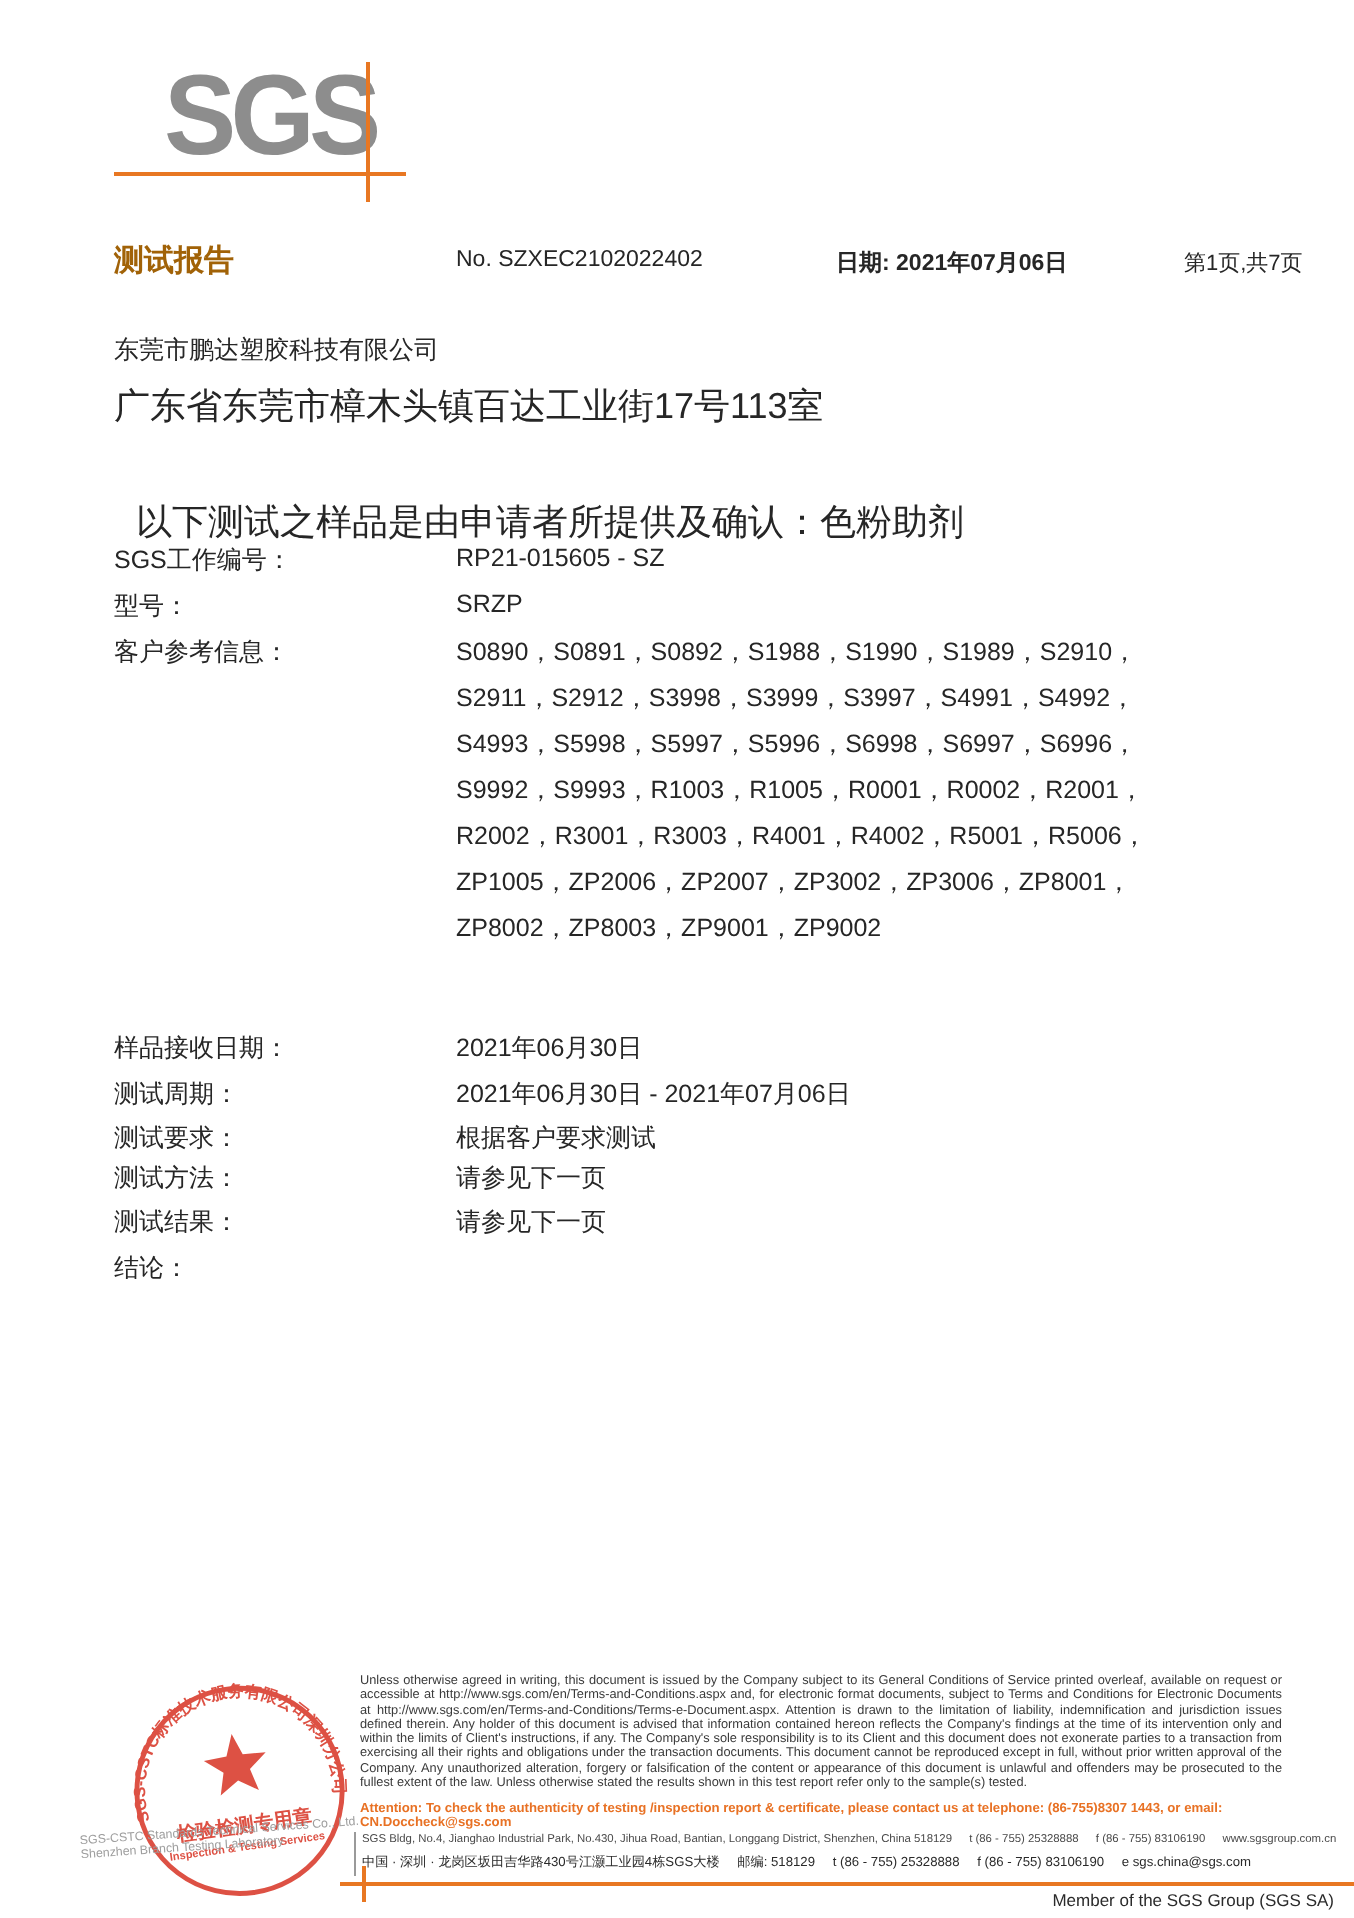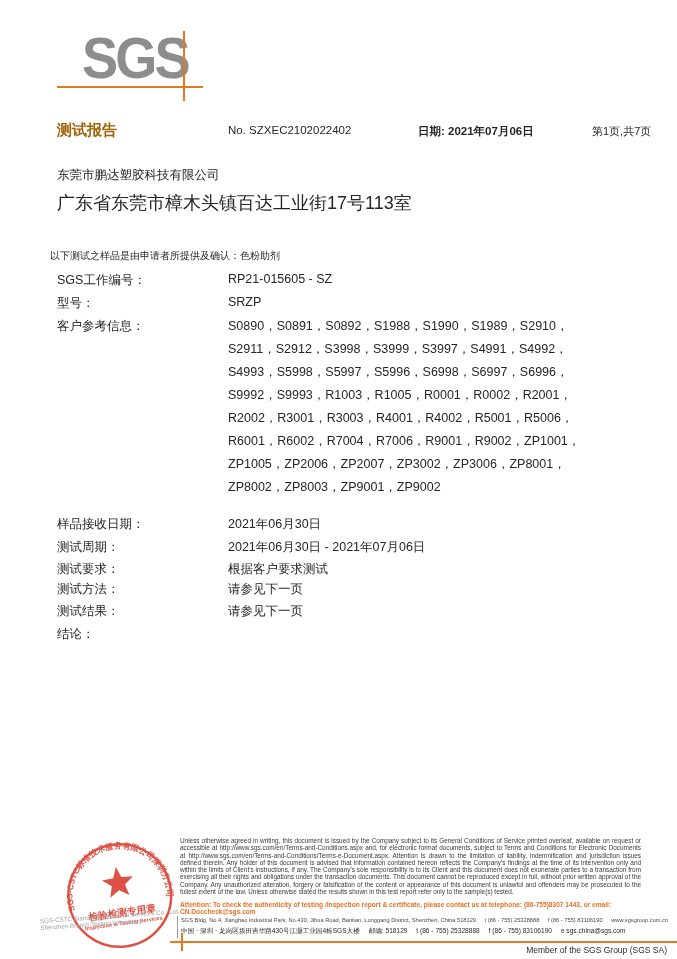--- a/index.html
+++ b/index.html
@@ -16,21 +16,21 @@
 
   
   .h-title { position:absolute; left:57px; top:121px; font-size:15px; font-weight:bold; color:#a16207; }
   .h-no    { position:absolute; left:228px; top:124px; font-size:11.5px; }
   .h-date  { position:absolute; left:418px; top:124px; font-size:11.5px;font-weight:bold; }
   .h-page  { position:absolute; left:556px; top:124px; font-size:11px;margin-left:36px; }
 
   .company-line1 { position:absolute; left:57px; top:167px; font-size:12.5px; }
   .company-line2 { position:absolute; left:57px; top:191px; font-size:18px;text-align:right; }
 
-  .intro { position:absolute; left:50px; top:249px; font-size:10px; }
+  .intro { position:absolute; left:68px; top:249px; font-size:18px; }
 
   .lbl { position:absolute; left:57px; font-size:12.5px; white-space:nowrap; }
   .val { position:absolute; left:228px; font-size:12.5px; white-space:nowrap; }
   .ref-lines { position:absolute; left:228px; top:315px; font-size:12.5px; }
   .ref-lines div { height:23px; line-height:23px; white-space:nowrap; }
   .conclusion-text { position:absolute; left:228px; top:626px; width:414px;
     font-size:12.5px; line-height:21.5px; white-space:normal; }
 
   
   .disclaimer { position:absolute; left:180px; top:837px; width:461px;
@@ -77,21 +77,20 @@
   <div class="lbl" style="top:295px">型号：</div>
   <div class="val" style="top:295px">SRZP</div>
 
   <div class="lbl" style="top:318px">客户参考信息：</div>
   <div class="ref-lines">
     <div>S0890，S0891，S0892，S1988，S1990，S1989，S2910，</div>
     <div>S2911，S2912，S3998，S3999，S3997，S4991，S4992，</div>
     <div>S4993，S5998，S5997，S5996，S6998，S6997，S6996，</div>
     <div>S9992，S9993，R1003，R1005，R0001，R0002，R2001，</div>
     <div>R2002，R3001，R3003，R4001，R4002，R5001，R5006，</div>
-    <div>R6001，R6002，R7004，R7006，R9001，R9002，ZP1001，</div>
     <div>ZP1005，ZP2006，ZP2007，ZP3002，ZP3006，ZP8001，</div>
     <div>ZP8002，ZP8003，ZP9001，ZP9002</div>
   </div>
 
   <div class="lbl" style="top:516px">样品接收日期：</div>
   <div class="val" style="top:516px">2021年06月30日</div>
 
   <div class="lbl" style="top:539px">测试周期：</div>
   <div class="val" style="top:539px">2021年06月30日 - 2021年07月06日</div>
 

